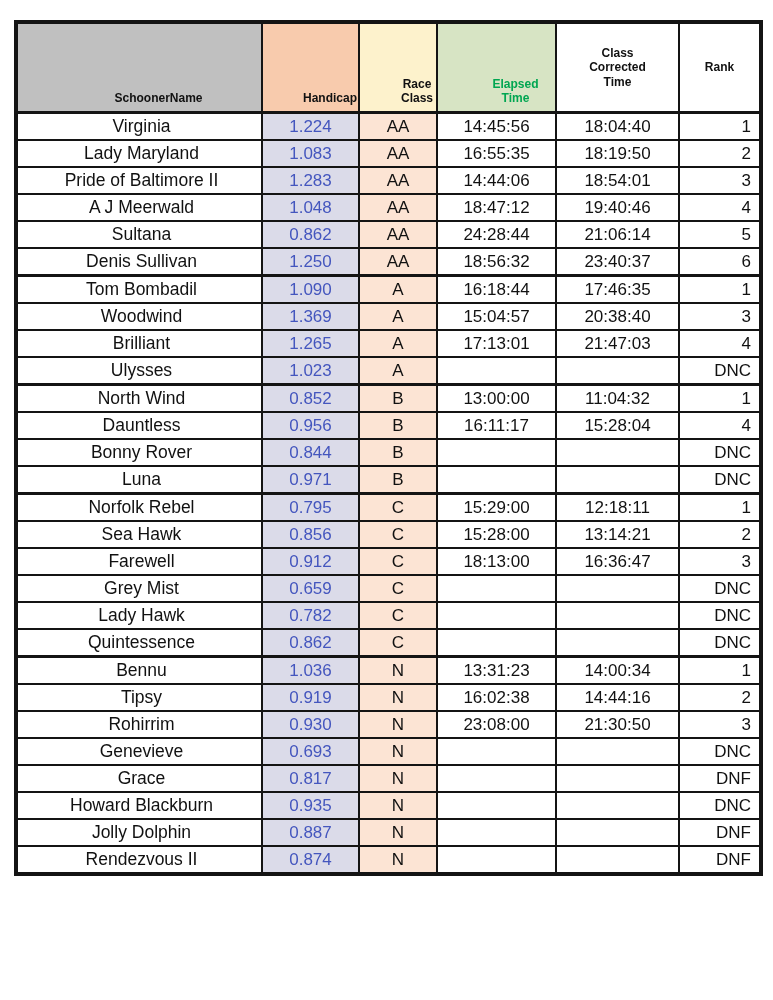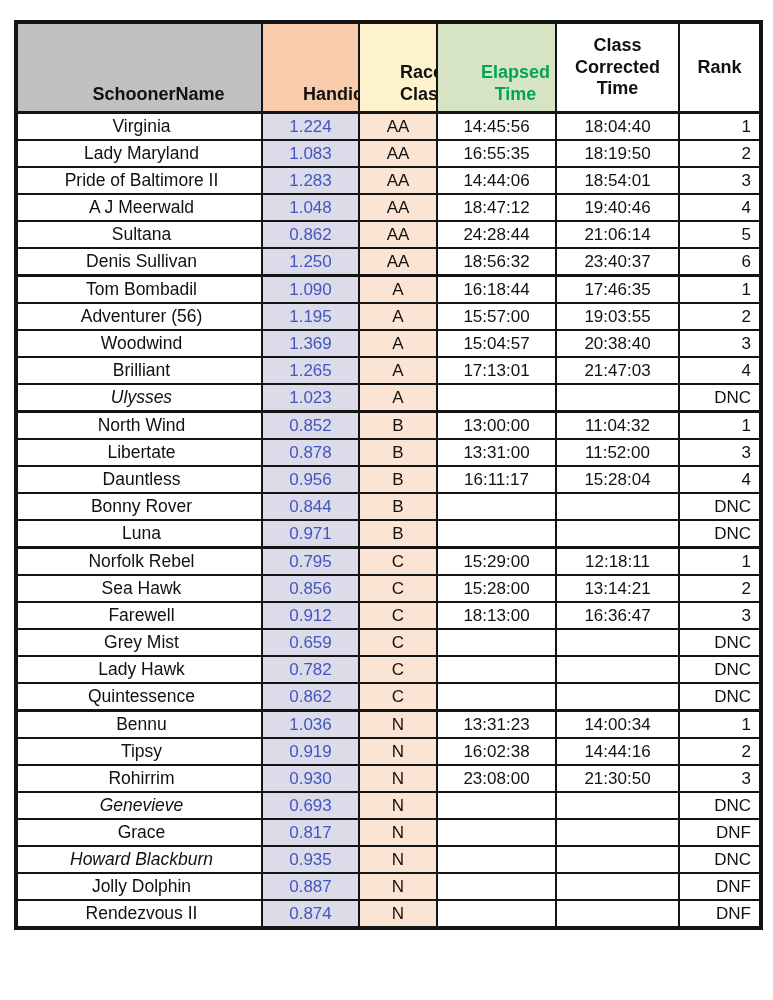--- a/index.html
+++ b/index.html
@@ -18,35 +18,35 @@
     position:relative;width:773px;height:1000px;background:#ffffff;
     font-family:"Liberation Sans", sans-serif;color:#111;
   }
   table.results{
     position:absolute;left:14px;top:20px;width:745px;
     border-collapse:collapse;table-layout:fixed;
     border:4px solid var(--border);
   }
   th,td{border:2px solid var(--border);overflow:hidden;}
   thead th{
-    height:82px;font-weight:bold;font-size:18px;line-height:1.22;
+    height:82px;font-weight:bold;font-size:12px;line-height:1.22;
     white-space:pre-line;padding:0 2px 5px 2px;text-align:center;
     border-bottom:3px solid var(--border);
   }
   th.vb{vertical-align:bottom;padding-left:40px;}
   th.vm{vertical-align:middle;padding-bottom:0;}
   th.th-name{background:var(--header-gray);}
   th.th-handicap{background:var(--header-peach);}
   th.th-race{background:var(--header-yellow);}
   th.th-elapsed{background:var(--header-green-bg);color:var(--green-text);}
   th.th-corrected,th.th-rank{background:#ffffff;}
   tbody.group{border-top:3px solid var(--border);}
   td{height:25px;font-size:17px;line-height:1;padding:0;background:#ffffff;}
   td.name{text-align:center;padding-left:4px;font-size:17.5px;}
-  td.name.italic{font-style:italic;}
+  td.name.italic{}
   td.handicap{background:var(--handicap-bg);color:var(--handicap-text);text-align:center;}
   td.race-class{background:var(--class-bg);text-align:center;}
   td.time{text-align:center;}
   td.rank{text-align:right;padding-right:8px;}
 </style>
 </head>
 <body>
 
 <div class="page">
   <table class="results">
@@ -126,28 +126,20 @@
       <tbody class="group">
         <tr>
           <td class="name">Tom Bombadil</td>
           <td class="handicap">1.090</td>
           <td class="race-class">A</td>
           <td class="time">16:18:44</td>
           <td class="time">17:46:35</td>
           <td class="rank">1</td>
         </tr>
         <tr>
-          <td class="name">Adventurer (56)</td>
-          <td class="handicap">1.195</td>
-          <td class="race-class">A</td>
-          <td class="time">15:57:00</td>
-          <td class="time">19:03:55</td>
-          <td class="rank">2</td>
-        </tr>
-        <tr>
           <td class="name">Woodwind</td>
           <td class="handicap">1.369</td>
           <td class="race-class">A</td>
           <td class="time">15:04:57</td>
           <td class="time">20:38:40</td>
           <td class="rank">3</td>
         </tr>
         <tr>
           <td class="name">Brilliant</td>
           <td class="handicap">1.265</td>
@@ -168,28 +160,20 @@
       <tbody class="group">
         <tr>
           <td class="name">North Wind</td>
           <td class="handicap">0.852</td>
           <td class="race-class">B</td>
           <td class="time">13:00:00</td>
           <td class="time">11:04:32</td>
           <td class="rank">1</td>
         </tr>
         <tr>
-          <td class="name">Libertate</td>
-          <td class="handicap">0.878</td>
-          <td class="race-class">B</td>
-          <td class="time">13:31:00</td>
-          <td class="time">11:52:00</td>
-          <td class="rank">3</td>
-        </tr>
-        <tr>
           <td class="name">Dauntless</td>
           <td class="handicap">0.956</td>
           <td class="race-class">B</td>
           <td class="time">16:11:17</td>
           <td class="time">15:28:04</td>
           <td class="rank">4</td>
         </tr>
         <tr>
           <td class="name">Bonny Rover</td>
           <td class="handicap">0.844</td>

